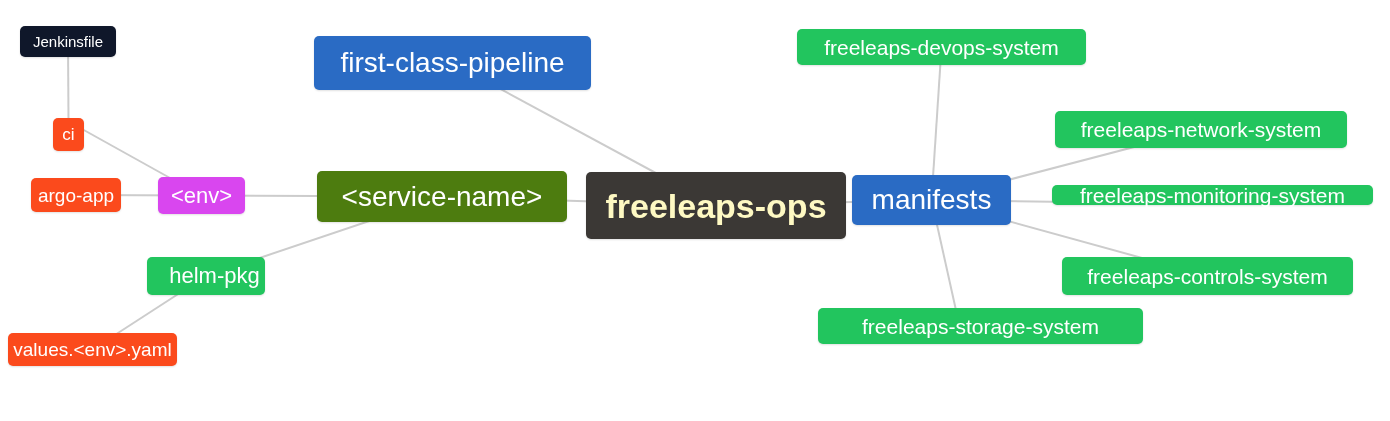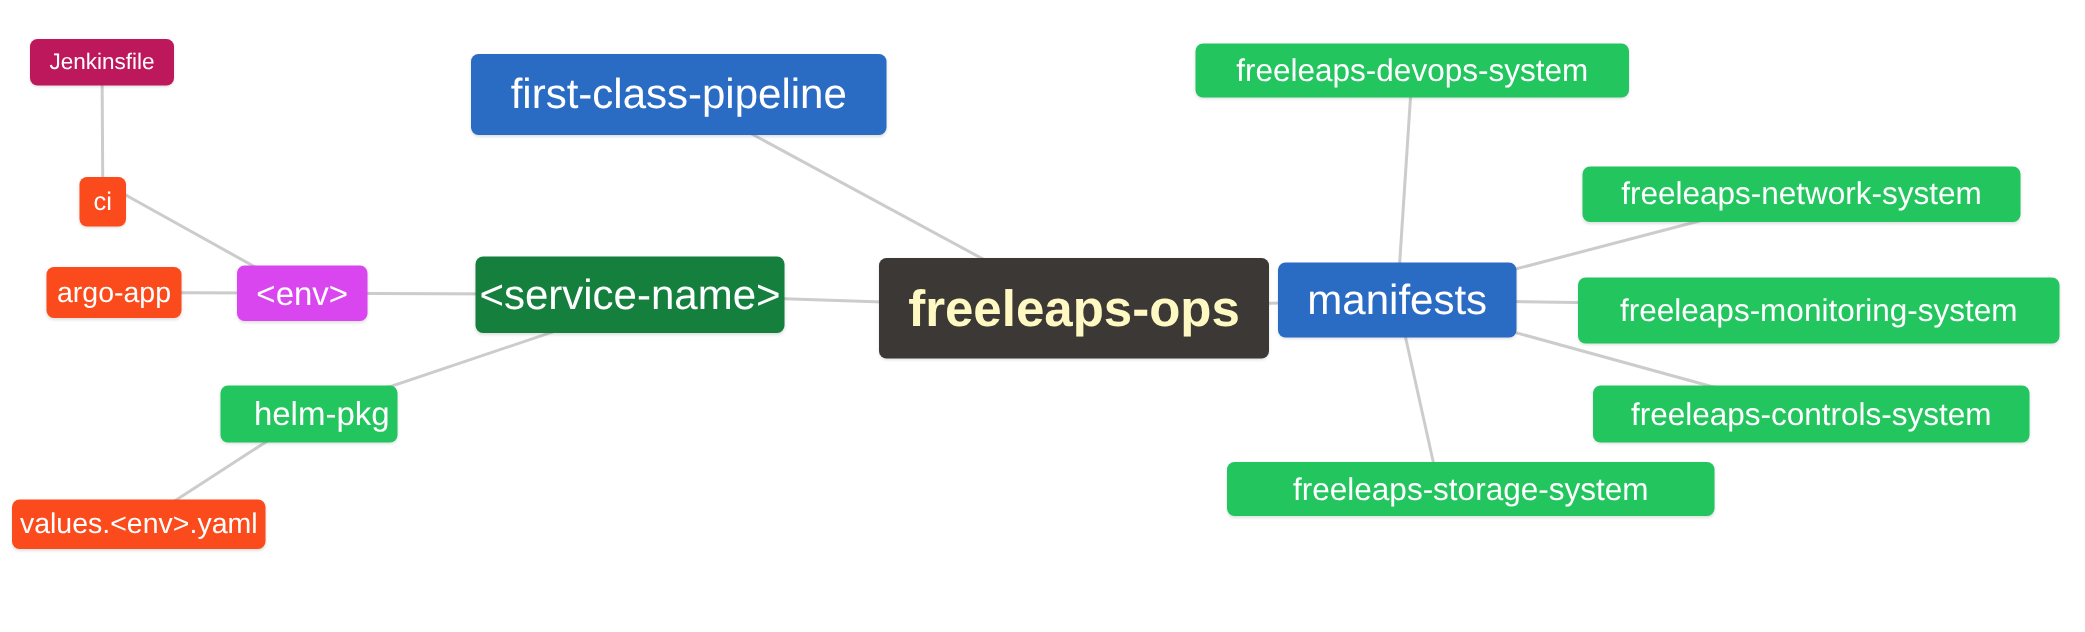--- a/index.html
+++ b/index.html
@@ -52,27 +52,27 @@
       <line x1="206" y1="276" x2="92.5" y2="349.5" stroke="#CCCCCC" stroke-width="2"></line>
       <line x1="931.5" y1="200" x2="941.5" y2="47" stroke="#CCCCCC" stroke-width="2"></line>
       <line x1="931.5" y1="200" x2="1201" y2="129.5" stroke="#CCCCCC" stroke-width="2"></line>
       <line x1="931.5" y1="200" x2="1212.5" y2="204" stroke="#CCCCCC" stroke-width="2"></line>
       <line x1="931.5" y1="200" x2="1207.5" y2="276" stroke="#CCCCCC" stroke-width="2"></line>
       <line x1="931.5" y1="200" x2="959.5" y2="326" stroke="#CCCCCC" stroke-width="2"></line>
     </svg>
   <div id="nodes">
       <div class="node" style="left: 586px; top: 172px; width: 260px; height: 67px; font-size: 34px; background: rgb(59, 56, 53); color: #fef9c3; font-weight: bold;">freeleaps-ops</div>
       <div class="node" style="left: 314px; top: 36px; width: 277px; height: 54px; font-size: 28px; background: rgb(42, 107, 196); color: rgb(255, 255, 255);">first-class-pipeline</div>
-      <div class="node" style="left: 317px; top: 171px; width: 206px; height: 51px; font-size: 28px; background: #15803d; color: rgb(255, 255, 255);">&lt;service-name&gt;</div>
+      <div class="node" style="left: 317px; top: 171px; width: 250px; height: 51px; font-size: 28px; background: #4d7c0f; color: rgb(255, 255, 255);">&lt;service-name&gt;</div>
       <div class="node" style="left: 852px; top: 175px; width: 159px; height: 50px; font-size: 28px; background: rgb(42, 107, 196); color: rgb(255, 255, 255);">manifests</div>
       <div class="node" style="left: 158px; top: 177px; width: 87px; height: 37px; font-size: 22px; background: #d946ef; color: rgb(255, 255, 255);">&lt;env&gt;</div>
       <div class="node" style="left: 147px; top: 257px; width: 118px; height: 38px; font-size: 22px; background: rgb(34, 197, 94); color: rgb(255, 255, 255); padding-left: 17px;">helm-pkg</div>
       <div class="node" style="left: 53px; top: 105px; width: 31px; height: 33px; font-size: 17px; background: rgb(251, 74, 28); color: rgb(255, 255, 255); margin-top: 13px;">ci</div>
-      <div class="node" style="left: 20px; top: 26px; width: 96px; height: 31px; font-size: 15px; background: #be185d; color: rgb(255, 255, 255);">Jenkinsfile</div>
+      <div class="node" style="left: 20px; top: 26px; width: 96px; height: 31px; font-size: 15px; background: #0f172a; color: rgb(255, 255, 255);">Jenkinsfile</div>
       <div class="node" style="left: 31px; top: 178px; width: 90px; height: 34px; font-size: 19px; background: rgb(251, 74, 28); color: rgb(255, 255, 255);">argo-app</div>
       <div class="node" style="left: 8px; top: 333px; width: 169px; height: 33px; font-size: 19px; background: rgb(251, 74, 28); color: rgb(255, 255, 255);">values.&lt;env&gt;.yaml</div>
       <div class="node" style="left: 797px; top: 29px; width: 289px; height: 36px; font-size: 21px; background: rgb(34, 197, 94); color: rgb(255, 255, 255);">freeleaps-devops-system</div>
       <div class="node" style="left: 1055px; top: 111px; width: 292px; height: 37px; font-size: 21px; background: rgb(34, 197, 94); color: rgb(255, 255, 255);">freeleaps-network-system</div>
-      <div class="node" style="left: 1052px; top: 185px; width: 321px; height: 44px; font-size: 21px; background: rgb(34, 197, 94); color: rgb(255, 255, 255);">freeleaps-monitoring-system</div>
+      <div class="node" style="left: 1052px; top: 185px; width: 321px; height: 20px; font-size: 21px; background: rgb(34, 197, 94); color: rgb(255, 255, 255);">freeleaps-monitoring-system</div>
       <div class="node" style="left: 1062px; top: 257px; width: 291px; height: 38px; font-size: 21px; background: rgb(34, 197, 94); color: rgb(255, 255, 255);">freeleaps-controls-system</div>
       <div class="node" style="left: 818px; top: 308px; width: 325px; height: 36px; font-size: 21px; background: rgb(34, 197, 94); color: rgb(255, 255, 255);">freeleaps-storage-system</div>
     </div>
 </div>
 
 </body></html>

